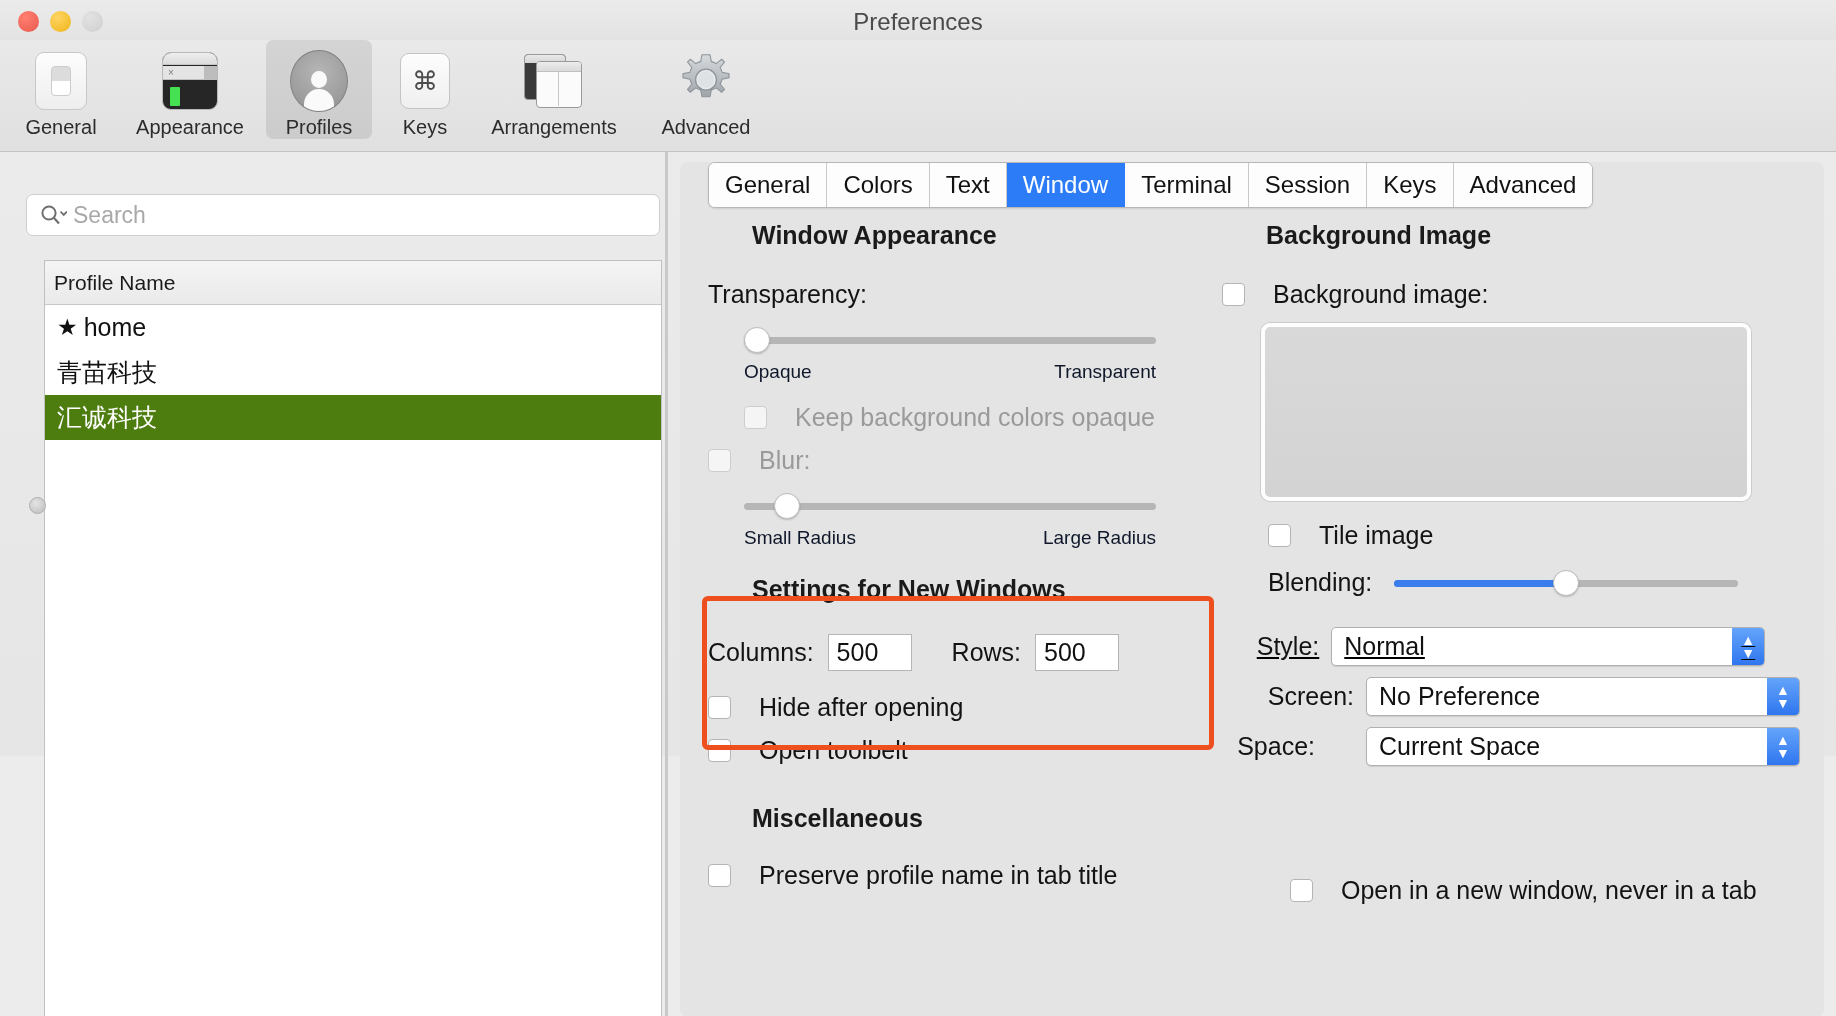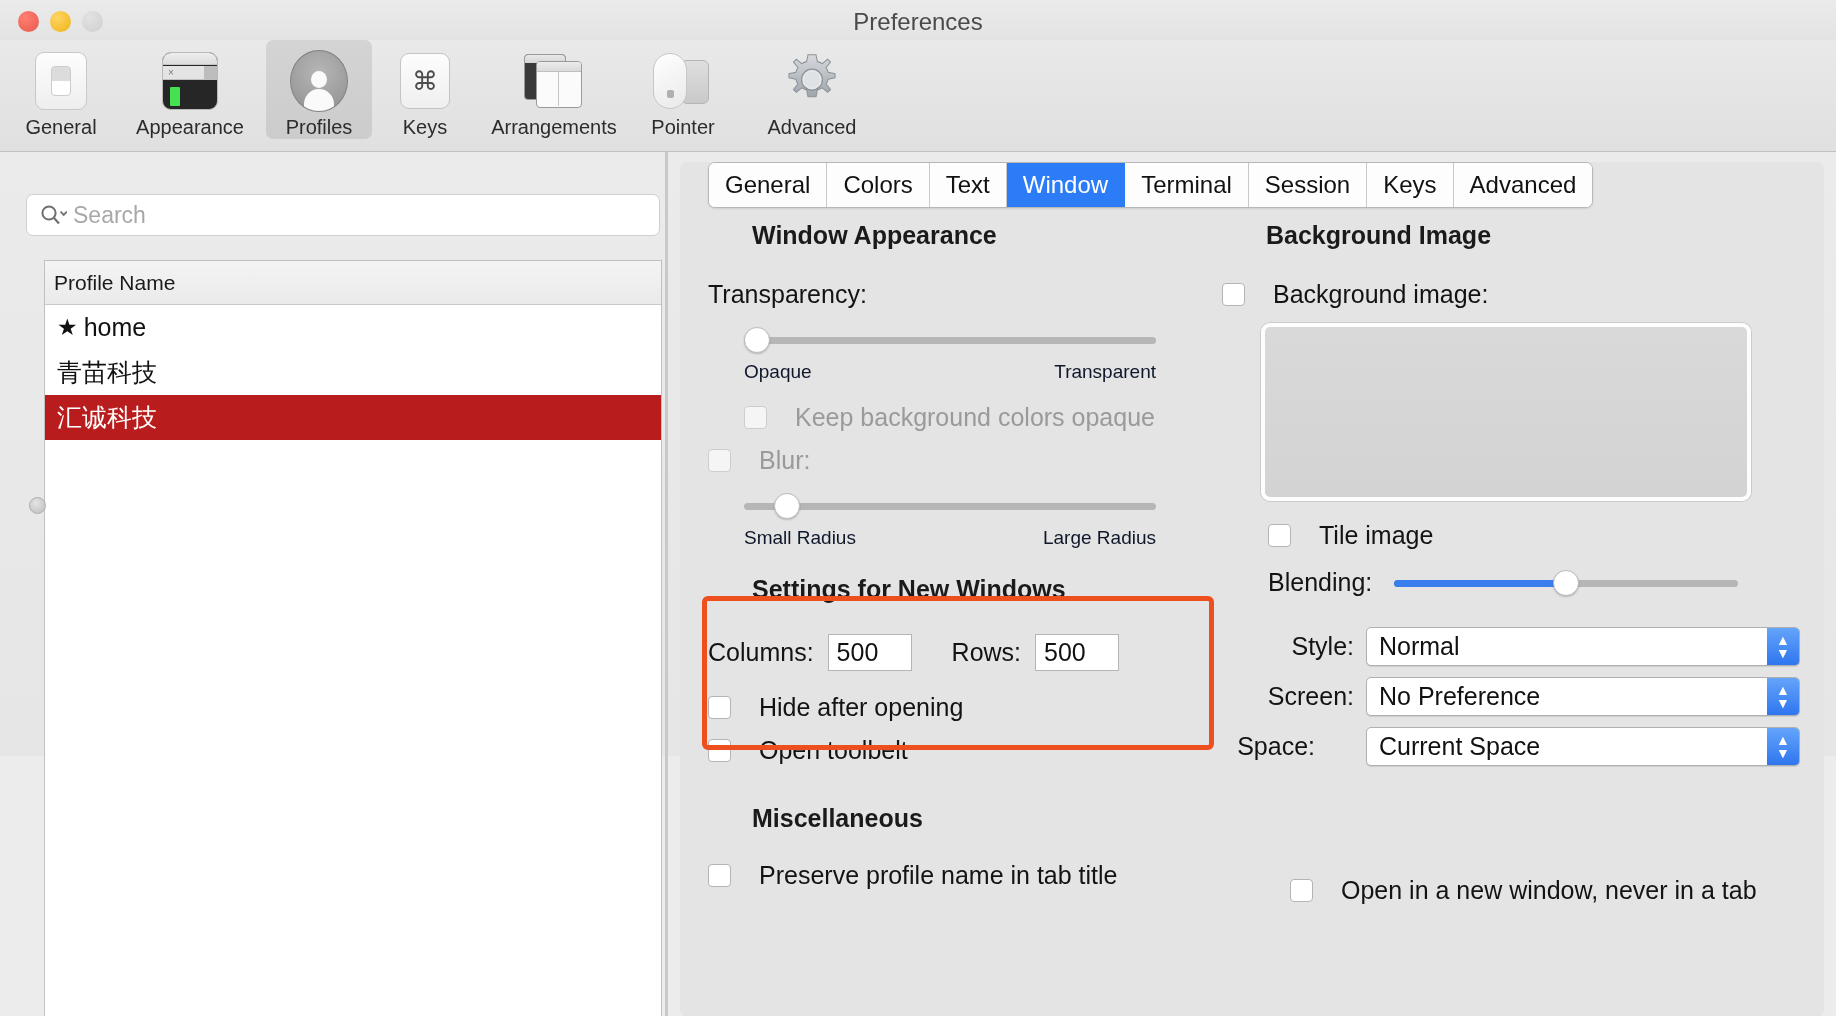--- a/index.html
+++ b/index.html
@@ -161,21 +161,21 @@
   #profile-header {
     height: 44px; background: linear-gradient(#f4f4f4,#eaeaea);
     border-bottom: 1px solid #c8c8c8;
     display: flex; align-items: center; padding-left: 9px;
     font-size: 21px; color: #1a1a1a;
   }
   .prow {
     height: 45px; display: flex; align-items: center; padding-left: 12px;
     font-size: 25px; color: #111;
   }
-  .prow.sel { background: #b91c1c; color: #fff; }
+  .prow.sel { background: #4d7c0f; color: #fff; }
   .prow .star { margin-right: 6px; font-size: 23px; }
 
   #splitter {
     position: absolute; left: 665px; top: 0; width: 3px; height: 864px;
     background: #c9c9c9;
   }
   #split-dot {
     position: absolute; left: 29px; top: 345px; width: 17px; height: 17px;
     border-radius: 50%; background: radial-gradient(circle at 40% 35%,#e4e4e4,#bcbcbc);
     border: 1px solid #aeaeae;
@@ -311,29 +311,20 @@
     <div class="tbitem wide">
       <div class="tbicon">
         <div class="ic-arrange">
             <div class="w1"></div>
             <div class="w2"></div>
           </div>
       </div>
       <div class="tblabel">Arrangements</div>
     </div>
 
-    <div class="tbitem">
-      <div class="tbicon">
-        <div class="ic-pointer">
-            <div class="pad"></div>
-            <div class="mouse"></div>
-          </div>
-      </div>
-      <div class="tblabel">Pointer</div>
-    </div>
 
     <div class="tbitem wide">
       <div class="tbicon">
         <svg class="ic-advanced" viewBox="0 0 64 64">
           <defs>
             <linearGradient id="gg" x1="0" y1="0" x2="0" y2="1">
               <stop offset="0" stop-color="#d7dadd"></stop>
                 <stop offset="1" stop-color="#9ea5ab"></stop>
             </linearGradient>
           </defs>
@@ -480,21 +471,21 @@
           <div class="slider" style="width:344px; margin-left:22px;">
             <div class="strack"></div>
             <div class="sfill" style="width:50%;"></div>
             <div class="sknob" style="left:calc(50% - 13px);"></div>
           </div>
         </div>
       </div>
 
       <div style="position:absolute; left:542px; top:465px; width:580px;">
 
-        <div style="display:flex; align-items:center; justify-content:flex-end; width:578px;">
+        <div style="display:flex; align-items:center; justify-content:center; width:578px;text-decoration:underline;">
           <span class="lbl">Style:</span>
           <div class="popup" style="width:434px; margin-left:12px;">
             <span class="pv">Normal</span>
             <span class="parrows">▲<br>▼</span>
           </div>
         </div>
 
         <div style="display:flex; align-items:center; justify-content:flex-end; width:578px; margin-top:11px;">
           <span class="lbl">Screen:</span>
           <div class="popup" style="width:434px; margin-left:12px;">

